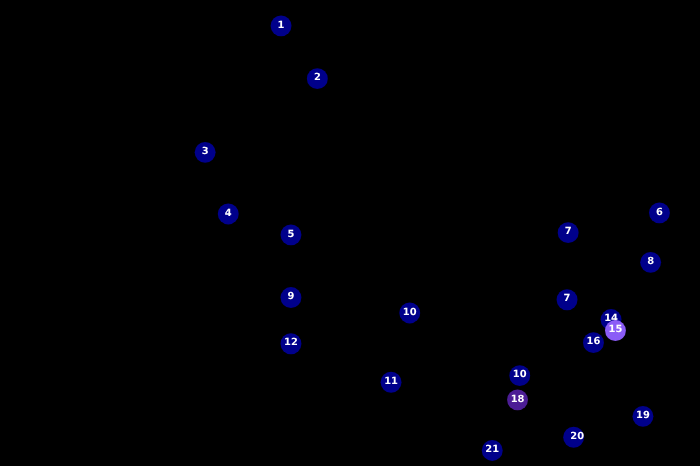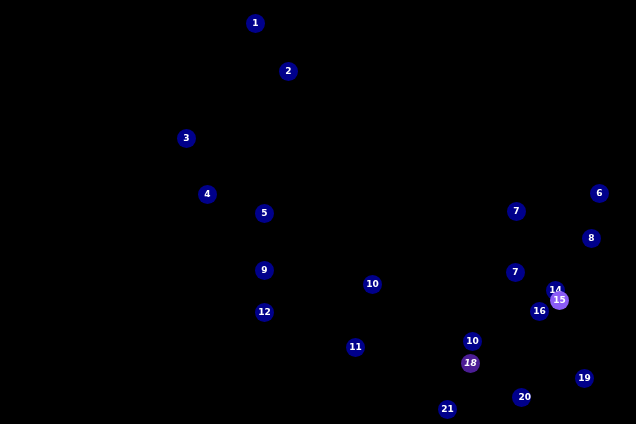--- a/index.html
+++ b/index.html
@@ -47,17 +47,17 @@
     <div class="node" style="left: 592px; top: 239px; background: rgb(0, 0, 139); color: rgb(255, 255, 255);">8</div>
     <div class="node" style="left: 265px; top: 271px; background: rgb(0, 0, 139); color: rgb(255, 255, 255);">9</div>
     <div class="node" style="left: 334px; top: 285px; background: rgb(0, 0, 139); color: rgb(255, 255, 255); margin-left: 29px;">10</div>
     <div class="node" style="left: 356px; top: 298px; background: rgb(0, 0, 139); color: rgb(255, 255, 255); margin-top: 40px;">11</div>
     <div class="node" style="left: 265px; top: 313px; background: rgb(0, 0, 139); color: rgb(255, 255, 255);">12</div>
     <div class="node" style="left: 516px; top: 273px; background: rgb(0, 0, 139); color: rgb(255, 255, 255);">7</div>
     <div class="node" style="left: 556px; top: 291px; background: rgb(0, 0, 139); color: rgb(255, 255, 255);">14</div>
     <div class="node" style="left: 560px; top: 301px; background: #8b5cf6; color: rgb(255, 255, 255);">15</div>
     <div class="node" style="left: 540px; top: 312px; background: rgb(0, 0, 139); color: rgb(255, 255, 255);">16</div>
     <div class="node" style="left: 473px; top: 342px; background: rgb(0, 0, 139); color: rgb(255, 255, 255);">10</div>
-    <div class="node" style="left: 471px; top: 364px; background: #4c1d95; color: rgb(255, 255, 255); font-style: italic;">18</div>
+    <div class="node" style="left: 471px; top: 364px; background: #4c1d95; color: rgb(255, 255, 255);">18</div>
     <div class="node" style="left: 585px; top: 379px; background: rgb(0, 0, 139); color: rgb(255, 255, 255);">19</div>
     <div class="node" style="left: 522px; top: 398px; background: rgb(0, 0, 139); color: rgb(255, 255, 255); text-align: right;">20</div>
     <div class="node" style="left: 448px; top: 410px; background: rgb(0, 0, 139); color: rgb(255, 255, 255);">21</div>
   </div>
 
 </body></html>

